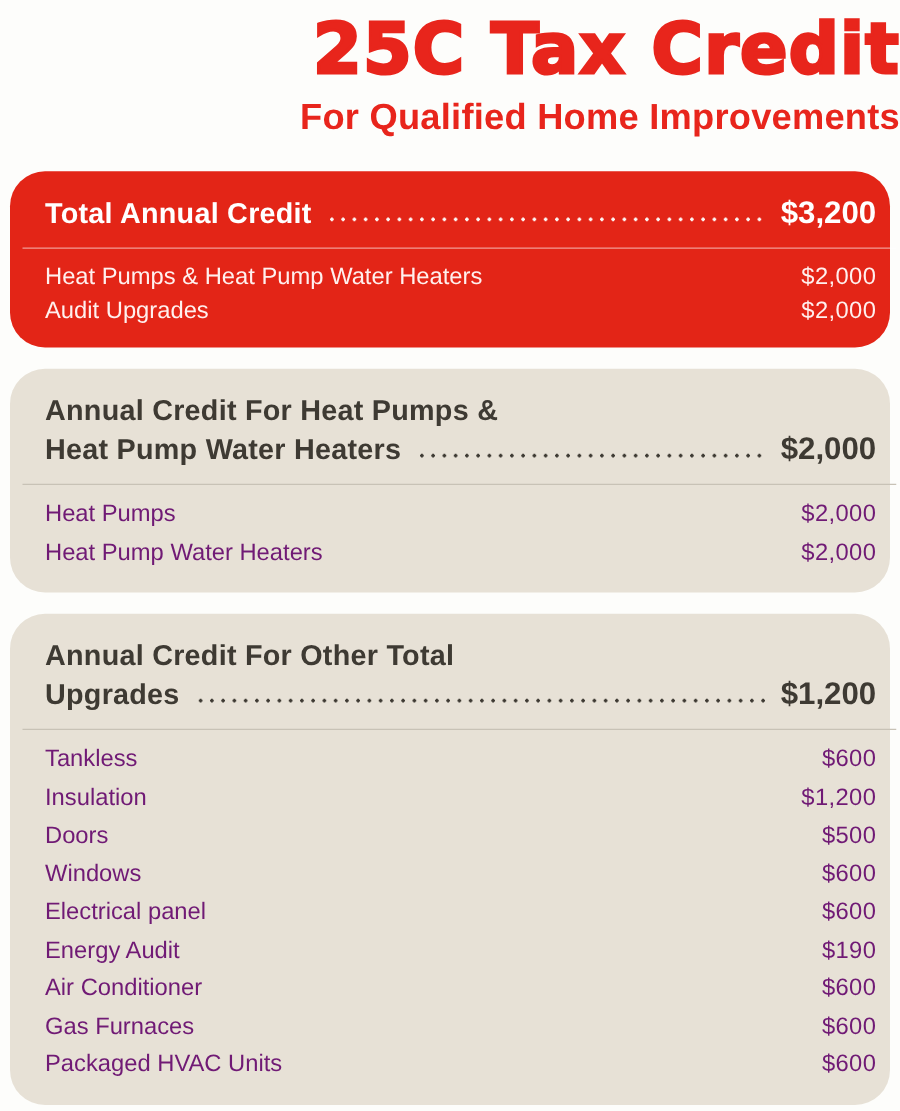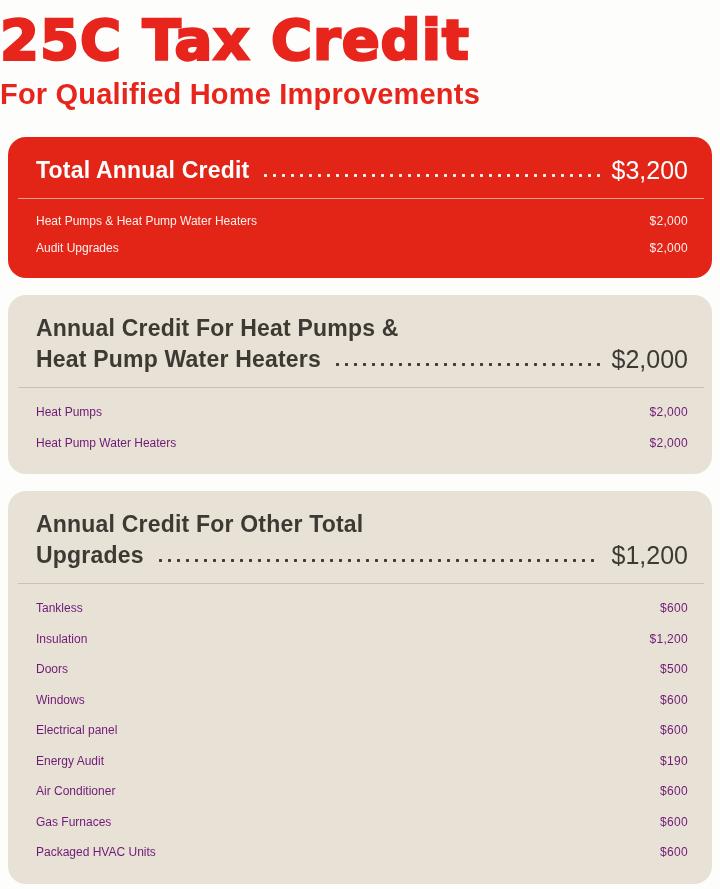--- a/index.html
+++ b/index.html
@@ -2,43 +2,43 @@
 <html><head>
 <meta charset="utf-8">
 <style>
   html, body { margin:0; padding:0; }
   body {
     width:720px; height:889px; overflow:hidden;
     background:#fdfdfb;
     font-family:"Liberation Sans", sans-serif;
     -webkit-font-smoothing:antialiased;
   }
-  .header-block { text-align:left; padding-top:4px; }
+  .header-block { text-align:right; padding-top:4px; }
   .page-title {
     margin:0;
     font-family:"DejaVu Sans", sans-serif;
     font-weight:bold;
     font-size:56px;
     line-height:72px;
     letter-spacing:1px;
     color:#e8251c;
     -webkit-text-stroke:2.5px #e8251c;
   }
   .page-subtitle {
     margin:2px 0 0;
     font-size:29px;
     font-weight:bold;
     color:#e8251c;
     letter-spacing:0.2px;
   }
   .cards { display:block; }
   .card {
     margin:0 8px;
-    border-radius:18px;
-    padding:18px 24px 16px 28px;
+    border-radius:28px;
+    padding:18px 11px 16px 28px;
   }
   .card.red  { background:#e32517; color:#ffffff; margin-top:26px; }
   .card.beige{ background:#e7e1d6; color:#3e3a33; margin-top:17px; }
 
   .hline1 {
     font-size:23px; font-weight:bold; line-height:31px; letter-spacing:0.2px;
   }
   .hrow { display:flex; align-items:flex-end; }
   .hlabel {
     font-size:23px; font-weight:bold; line-height:31px;
@@ -48,30 +48,30 @@
     flex:1; height:3px; margin:0 12px 9px 12px;
     background-repeat:repeat-x; background-size:9px 3px;
     background-position:left center;
   }
   .red .leader {
     background-image:radial-gradient(circle, rgba(255,255,255,0.95) 1.4px, rgba(255,255,255,0) 1.5px);
   }
   .beige .leader {
     background-image:radial-gradient(circle, #3e3a33 1.4px, rgba(0,0,0,0) 1.5px);
   }
-  .hvalue { font-size:25px; font-weight:normal; white-space:nowrap; line-height:31px; }
+  .hvalue { font-size:25px; font-weight:bold; white-space:nowrap; line-height:31px; }
 
   .divider { height:1px; margin:12px -16px 9px -18px; }
   .red .divider  { background:rgba(255,255,255,0.55); }
   .beige .divider{ background:#c8c2b6; }
 
   .rows { display:flex; flex-direction:column; }
   .row {
     display:flex; justify-content:space-between; align-items:baseline;
-    font-size:12px; line-height:27px;
+    font-size:19px; line-height:27px;
   }
   .red  .row { color:#ffF0ee; }
   .beige .row { color:#701a75; line-height:30.5px; }
   .row .row-value { letter-spacing:0.3px; }
 </style>
 </head>
 <body>
 
 <div class="header-block">
   <h1 class="page-title">25C Tax Credit</h1>

